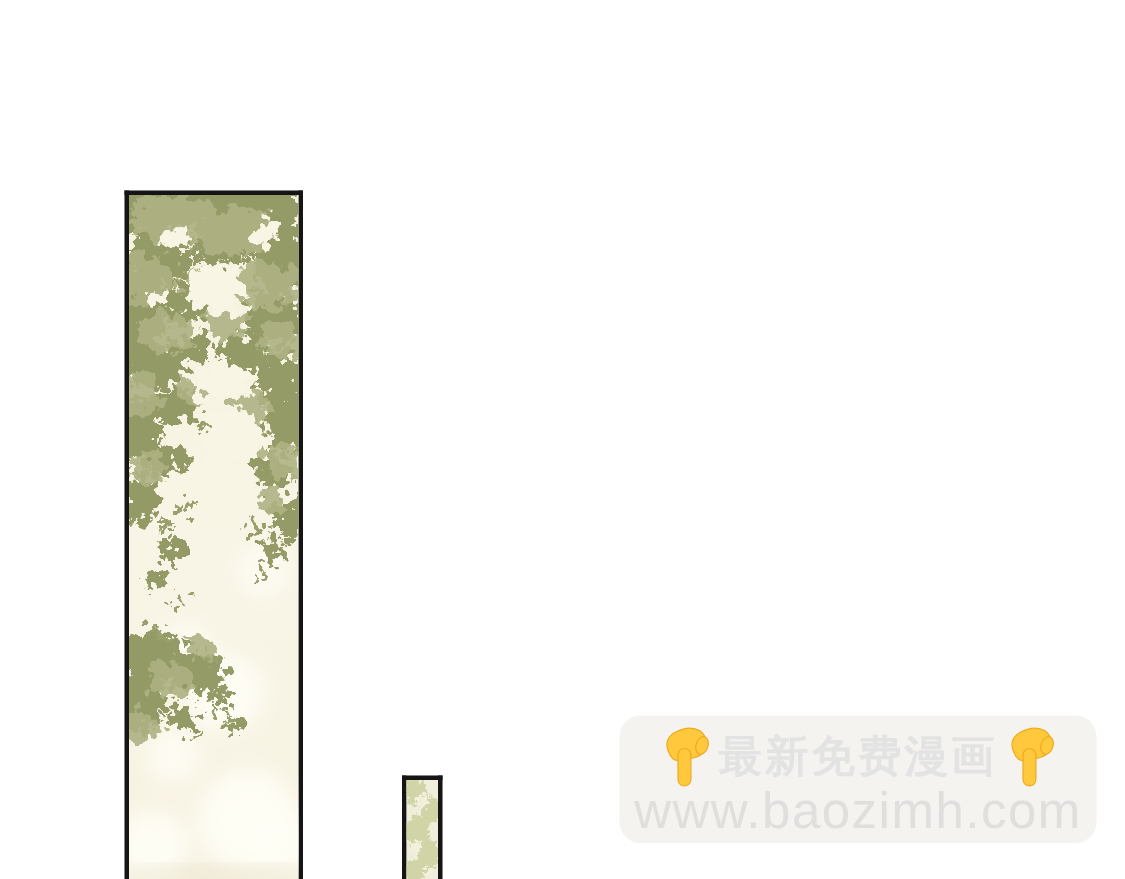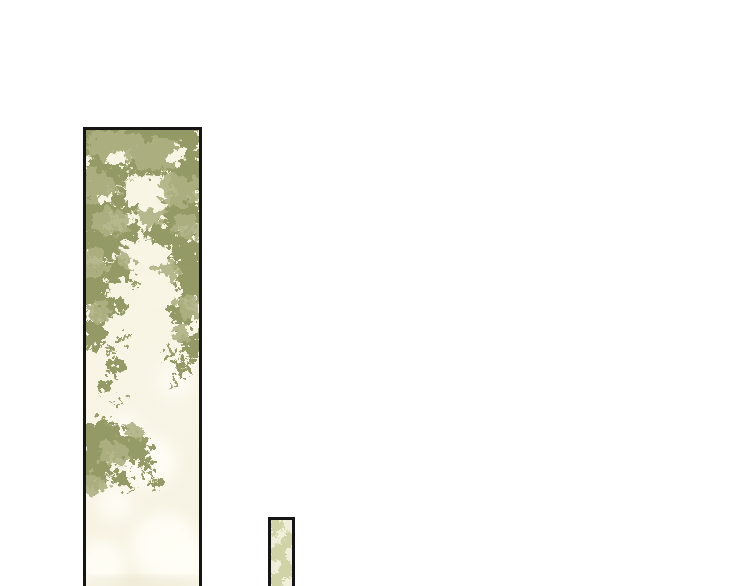--- a/index.html
+++ b/index.html
@@ -195,14 +195,38 @@
         <ellipse cx="6" cy="61" rx="8" ry="8"></ellipse>
       </g>
       <g fill="#f2f0da" filter="url(#mottle)">
         <ellipse cx="11" cy="15" rx="4" ry="5"></ellipse>
         <ellipse cx="7" cy="45" rx="4" ry="4"></ellipse>
         <ellipse cx="16" cy="62" rx="4" ry="4"></ellipse>
       </g>
     </svg>
   </div>
 
+  <div class="promo">
+    <div class="promo-line1">
+      <span class="hand">
+        <svg viewBox="0 0 32 42" xmlns="http://www.w3.org/2000/svg">
+          <g fill="#ffc83d" stroke="#edaa1e" stroke-width="0.8" stroke-linejoin="round">
+            <path d="M4 15 Q2 6 11 3 Q21 0 27 5 Q31 9 29.5 15 Q28 21 21 22 L9 22 Q5 21 4 15 Z" transform="rotate(-10 16 12)"></path>
+            <ellipse cx="27" cy="13" rx="4" ry="6" transform="rotate(18 27 13)"></ellipse>
+            <rect x="11" y="15" width="8.6" height="25" rx="4.3"></rect>
+          </g>
+        </svg>
+      </span>
+      <span class="promo-headline">最新免费漫画</span>
+      <span class="hand">
+        <svg viewBox="0 0 32 42" xmlns="http://www.w3.org/2000/svg">
+          <g fill="#ffc83d" stroke="#edaa1e" stroke-width="0.8" stroke-linejoin="round">
+            <path d="M4 15 Q2 6 11 3 Q21 0 27 5 Q31 9 29.5 15 Q28 21 21 22 L9 22 Q5 21 4 15 Z" transform="rotate(-10 16 12)"></path>
+            <ellipse cx="27" cy="13" rx="4" ry="6" transform="rotate(18 27 13)"></ellipse>
+            <rect x="11" y="15" width="8.6" height="25" rx="4.3"></rect>
+          </g>
+        </svg>
+      </span>
+    </div>
+    <div class="promo-website">www.baozimh.com</div>
+  </div>
 
 </div>
 
 </body></html>

